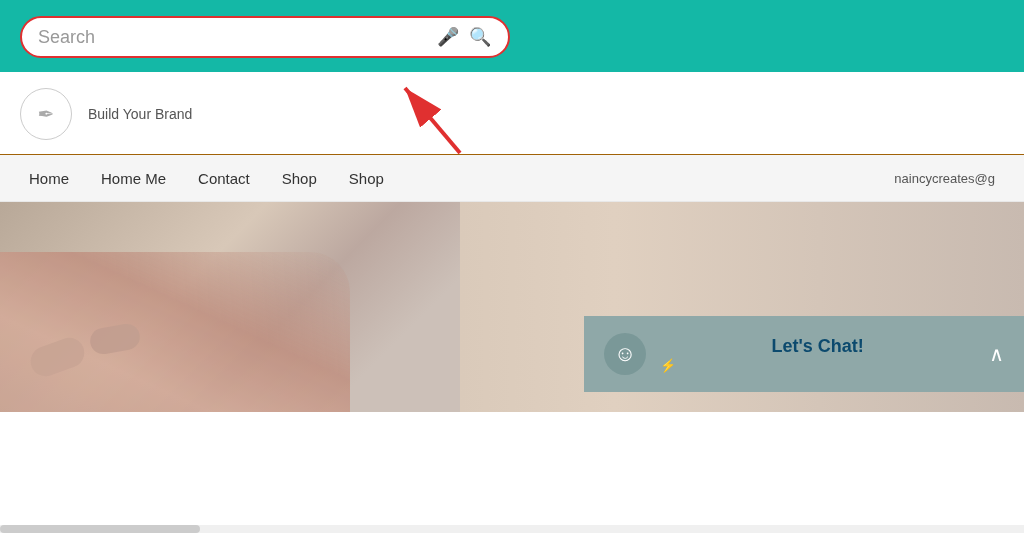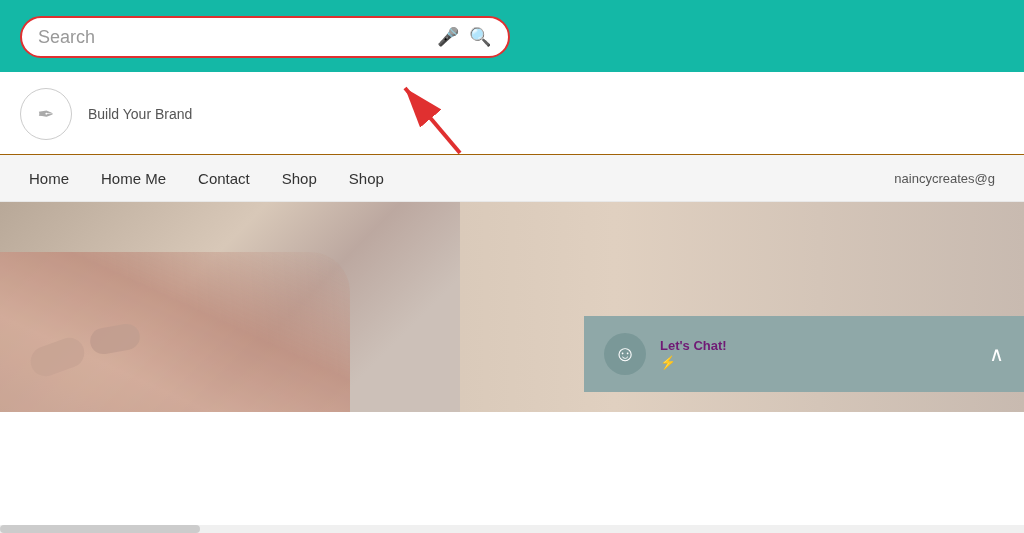--- a/index.html
+++ b/index.html
@@ -203,24 +203,25 @@
       align-items: center;
       justify-content: center;
       font-size: 22px;
       color: #fff;
       flex-shrink: 0;
     }
     .chat-text {
       flex: 1;
     }
     .chat-title {
-      font-size: 13px;
+      font-size: 18px;
       font-weight: 600;
-      color: #701a75;
+      color: #0c4a6e;
       line-height: 1.3;
+      text-align: center;
     }
     .chat-subtitle {
       font-size: 13px;
       color: #d8e8e8;
       display: flex;
       align-items: center;
       gap: 5px;
     }
     .lightning {
       color: #f0e040;

